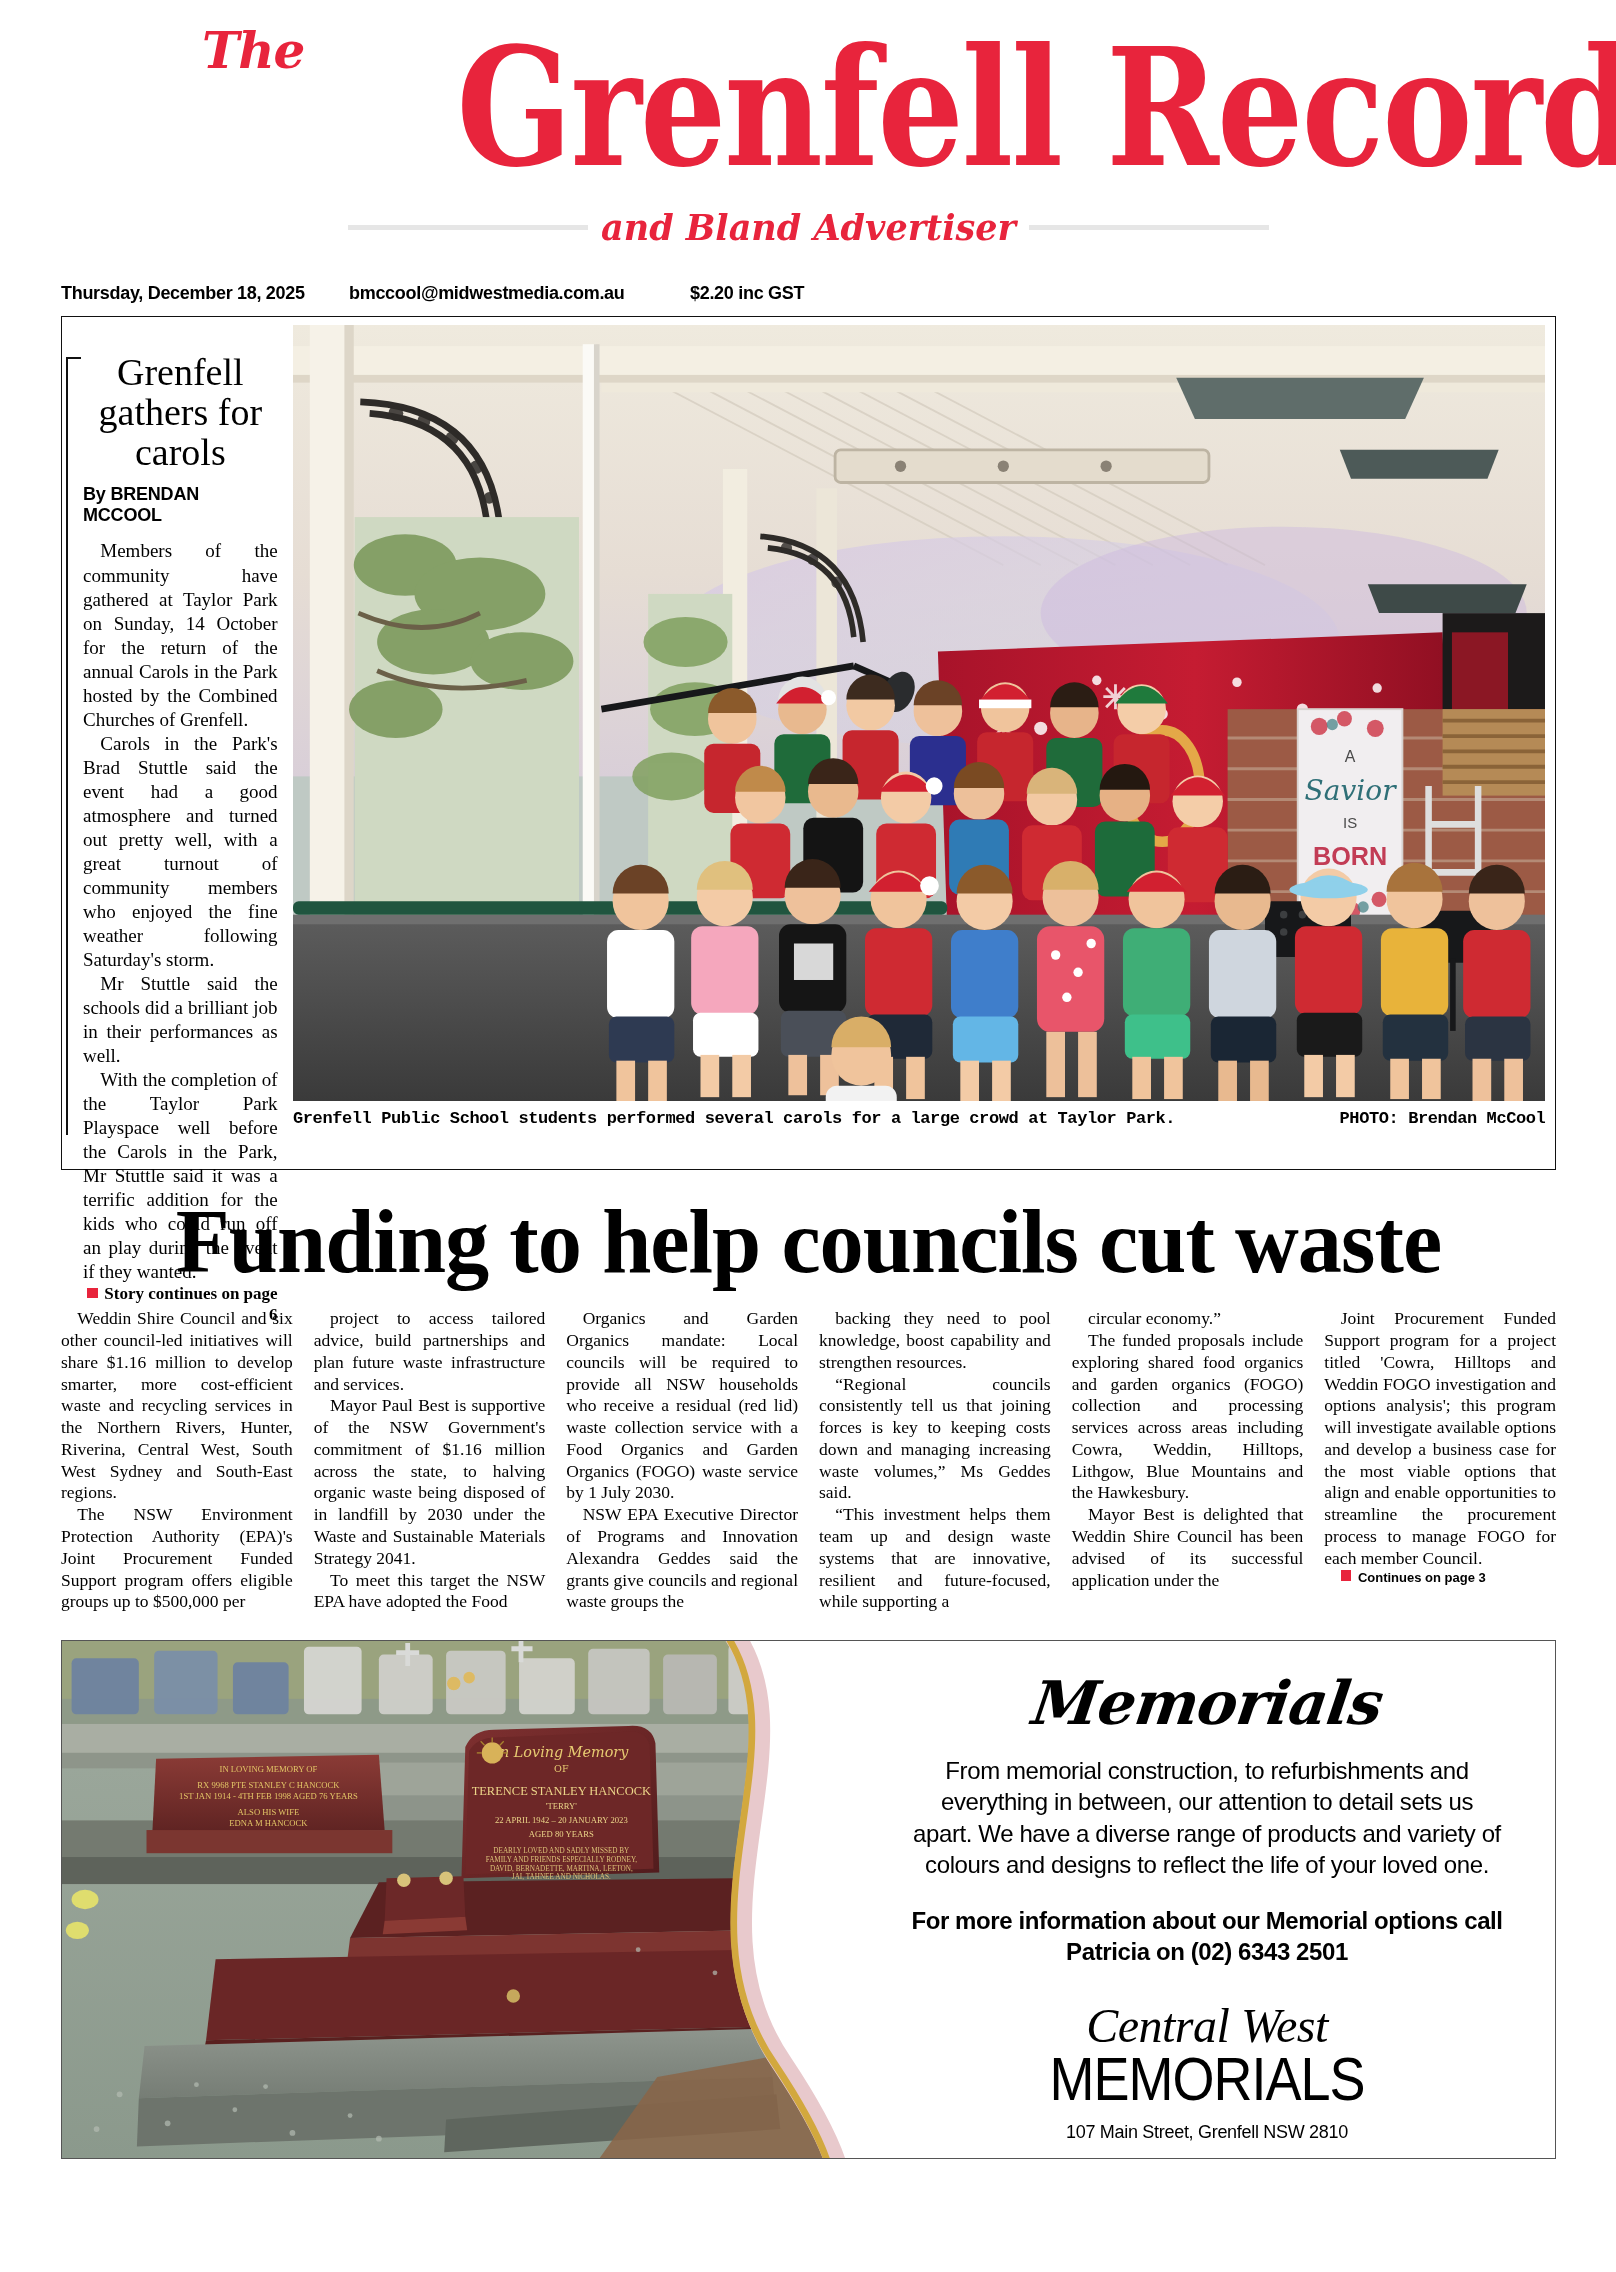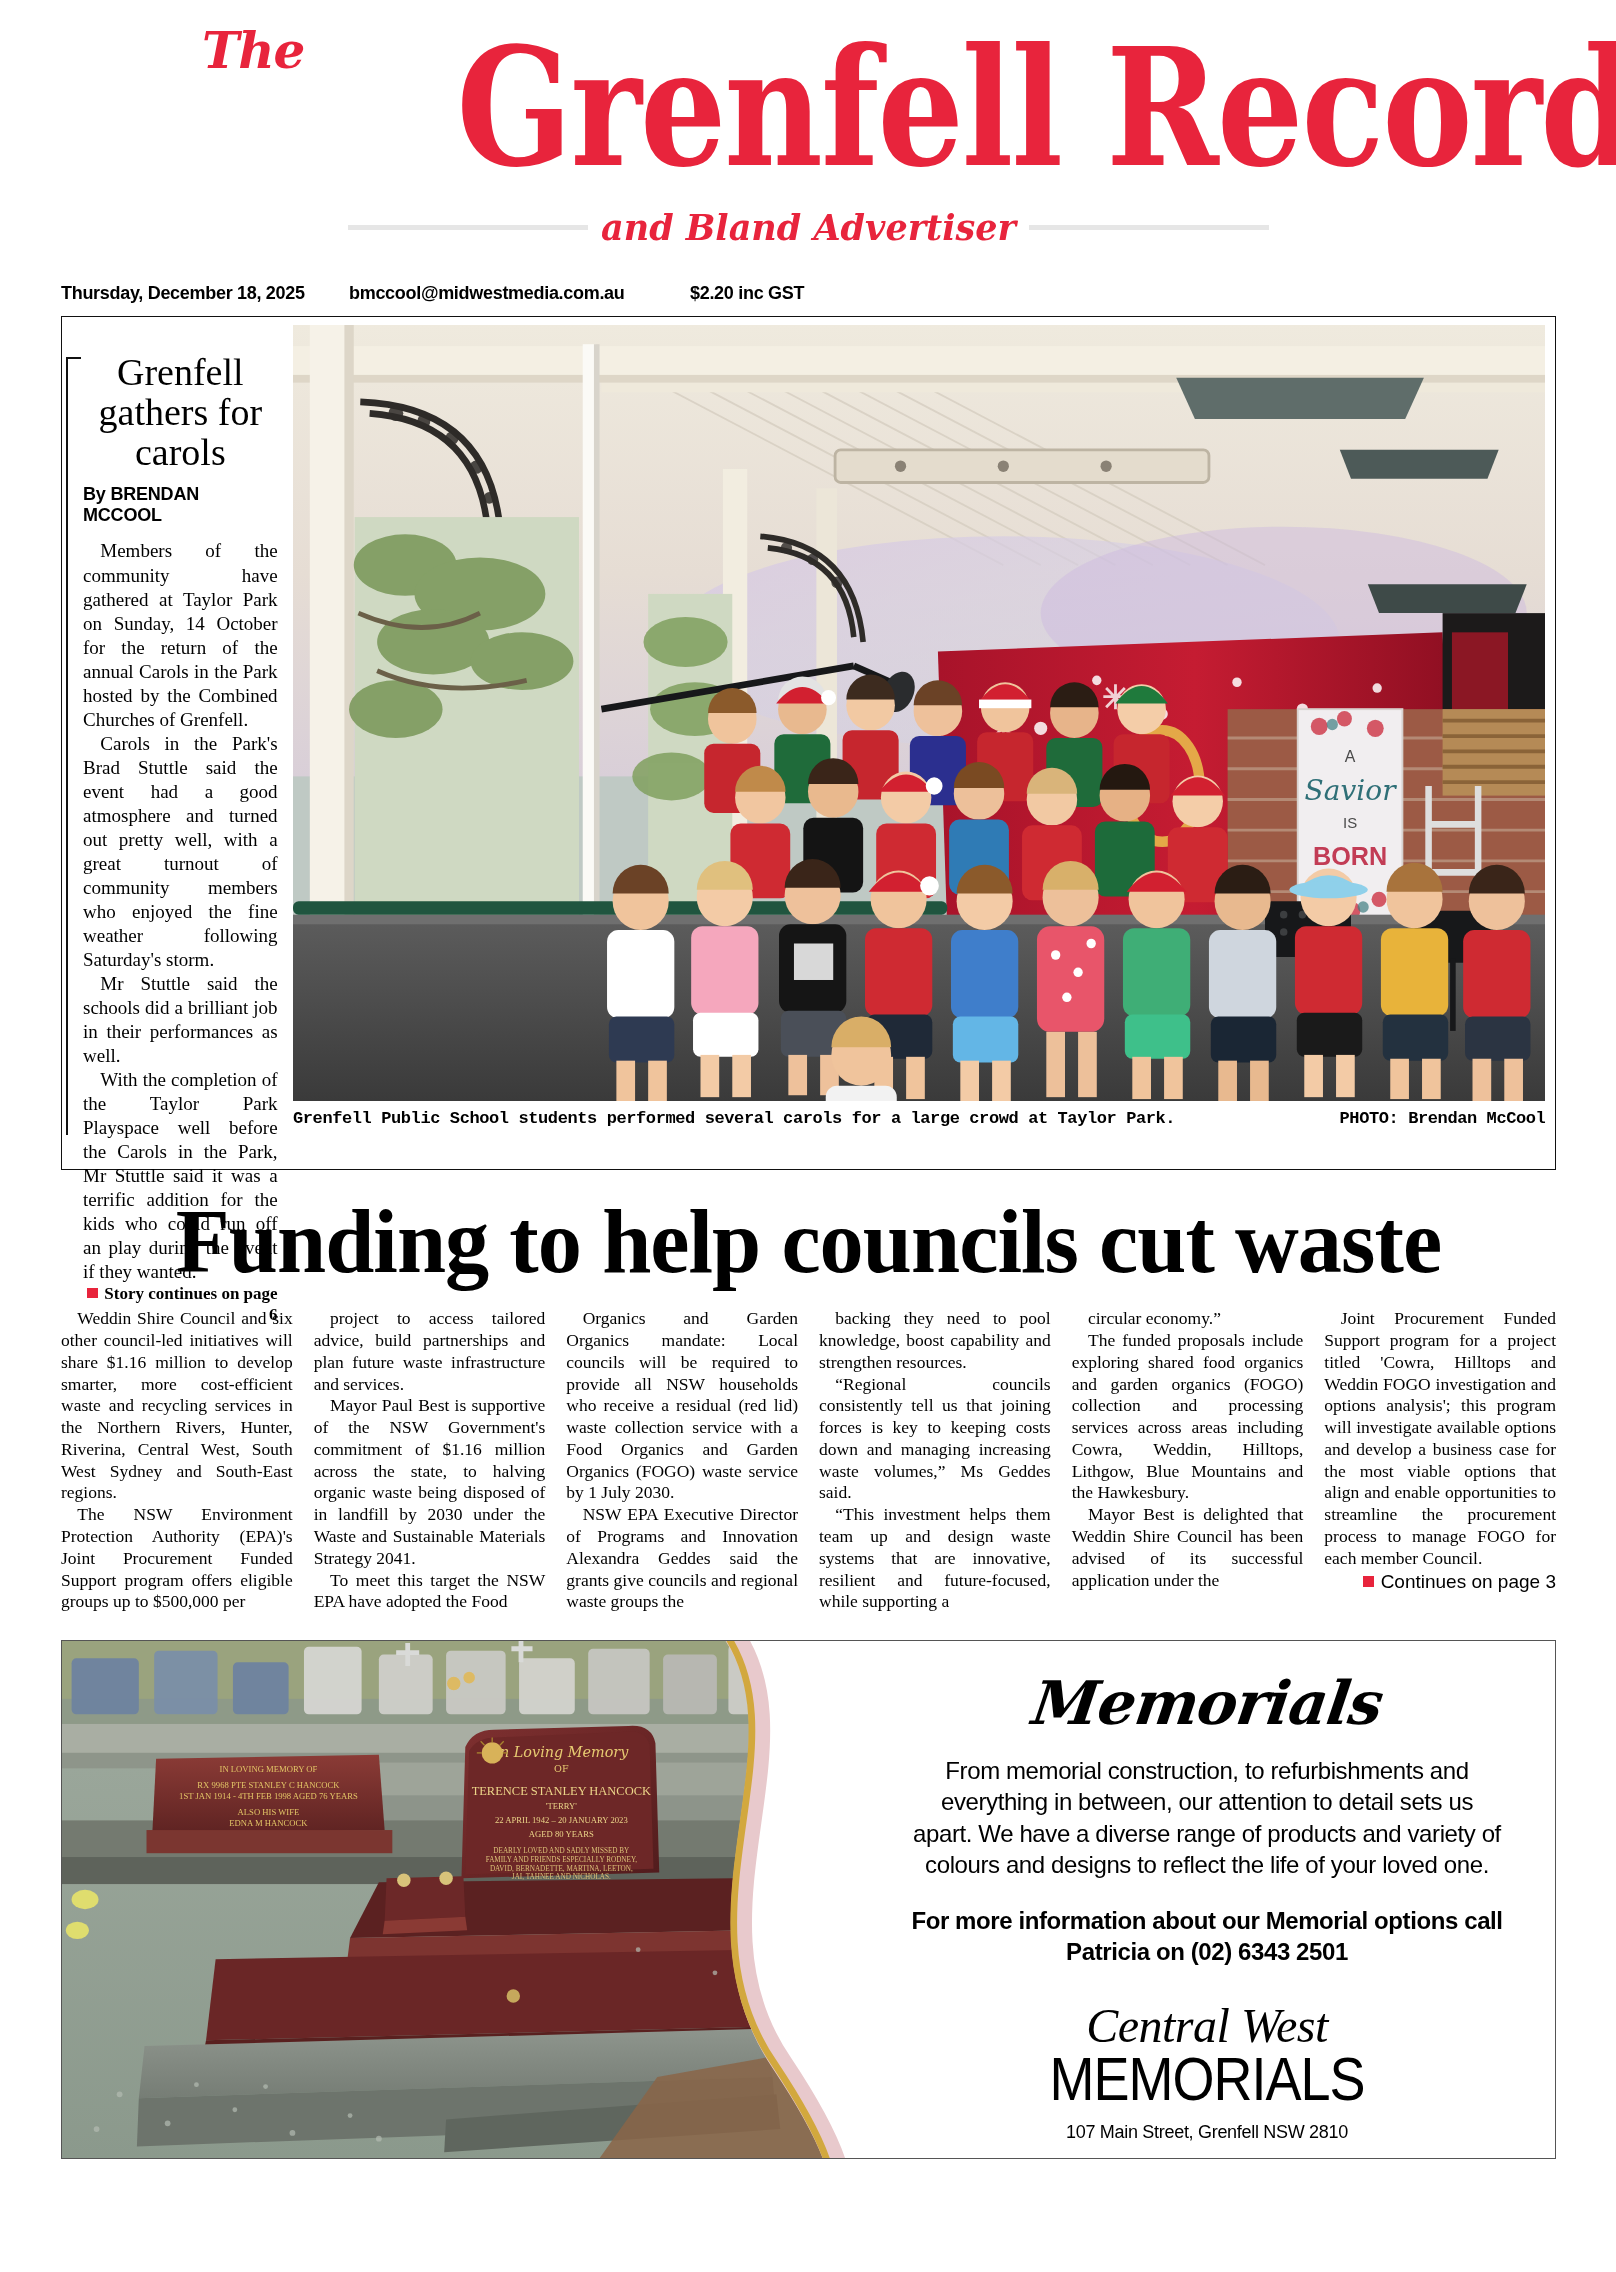--- a/index.html
+++ b/index.html
@@ -209,23 +209,22 @@
     grid-template-columns: repeat(6, 1fr);
     column-gap: 21px;
     font-family: "Liberation Serif", serif;
     font-size: 17.5px;
     line-height: 1.245;
     text-align: justify;
   }
   .cols .col p { margin: 0; text-indent: 16.3px; hyphens: auto; }
   .cols .continues2 {
     font-family: "Liberation Sans", sans-serif;
-    font-weight: 400;
-    font-size: 19px;
-    text-align: right;
+    font-weight: 700;
+    font-size: 13px;
     text-indent: 0;
     margin-top: 9.6px;
   }
 
   
   .ad {
     position: relative;
     margin: 27px 61px 0 61px;
     border: 1.9px solid #555;
     height: 519px;

